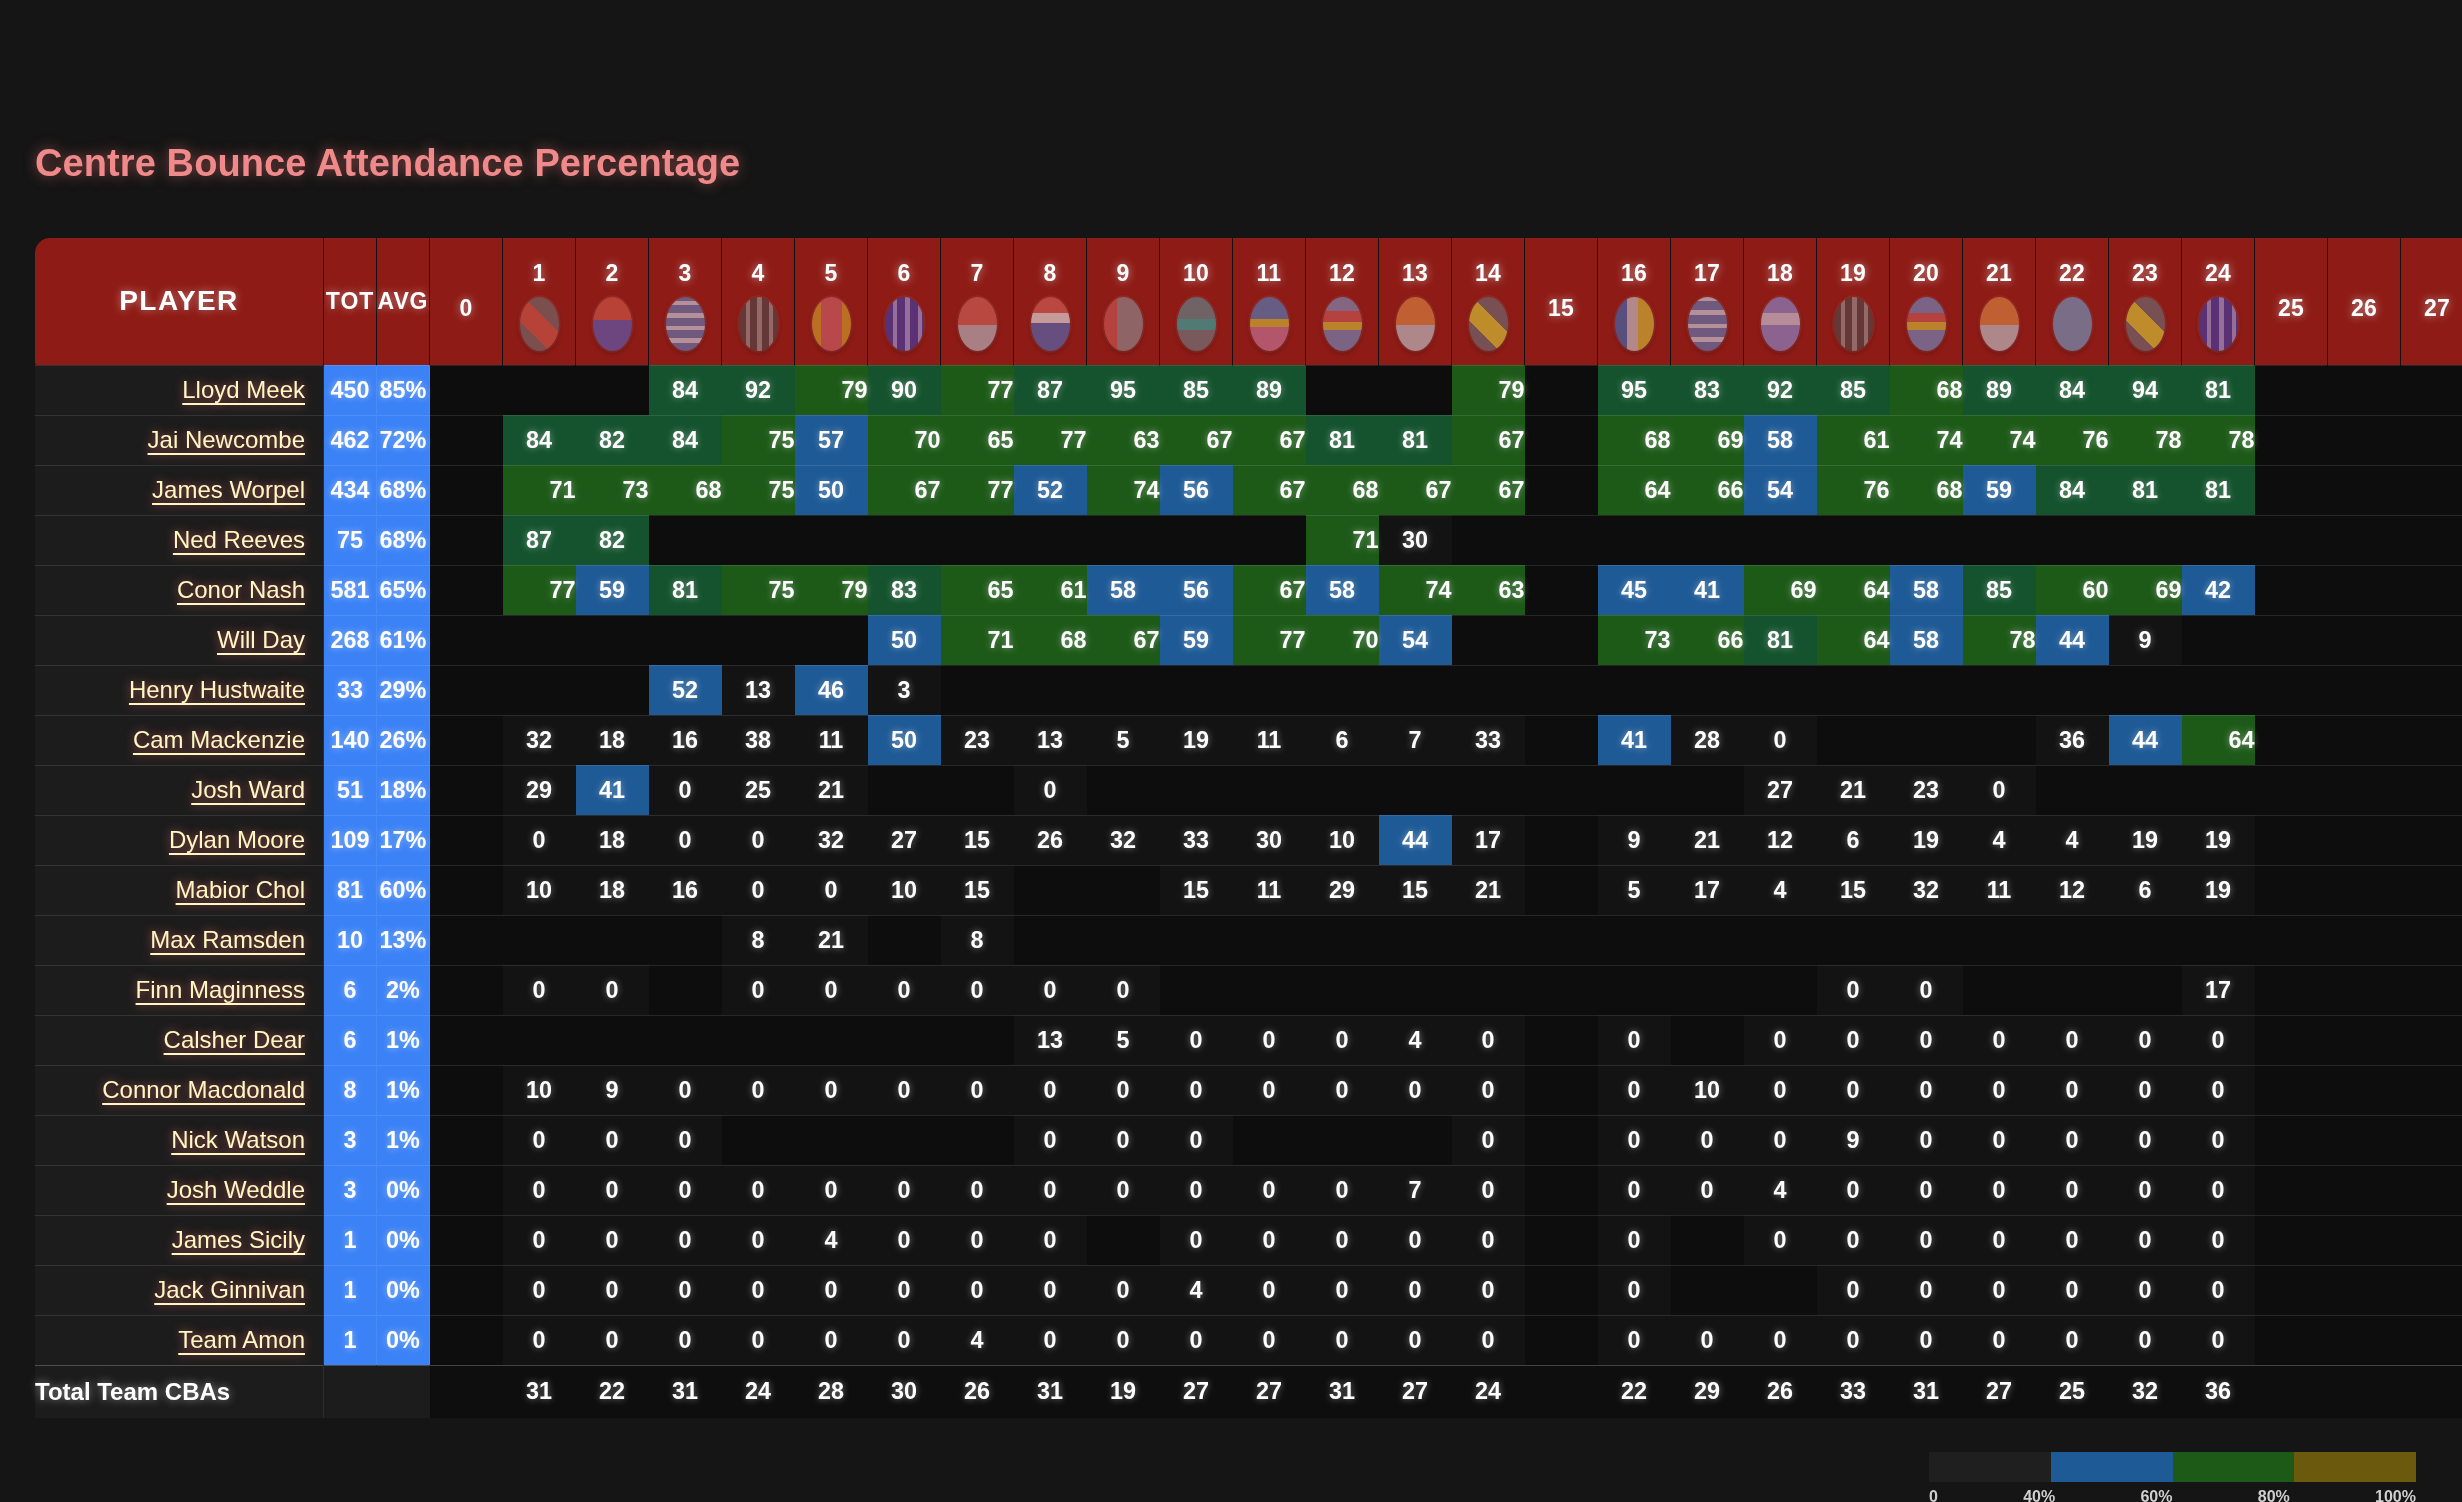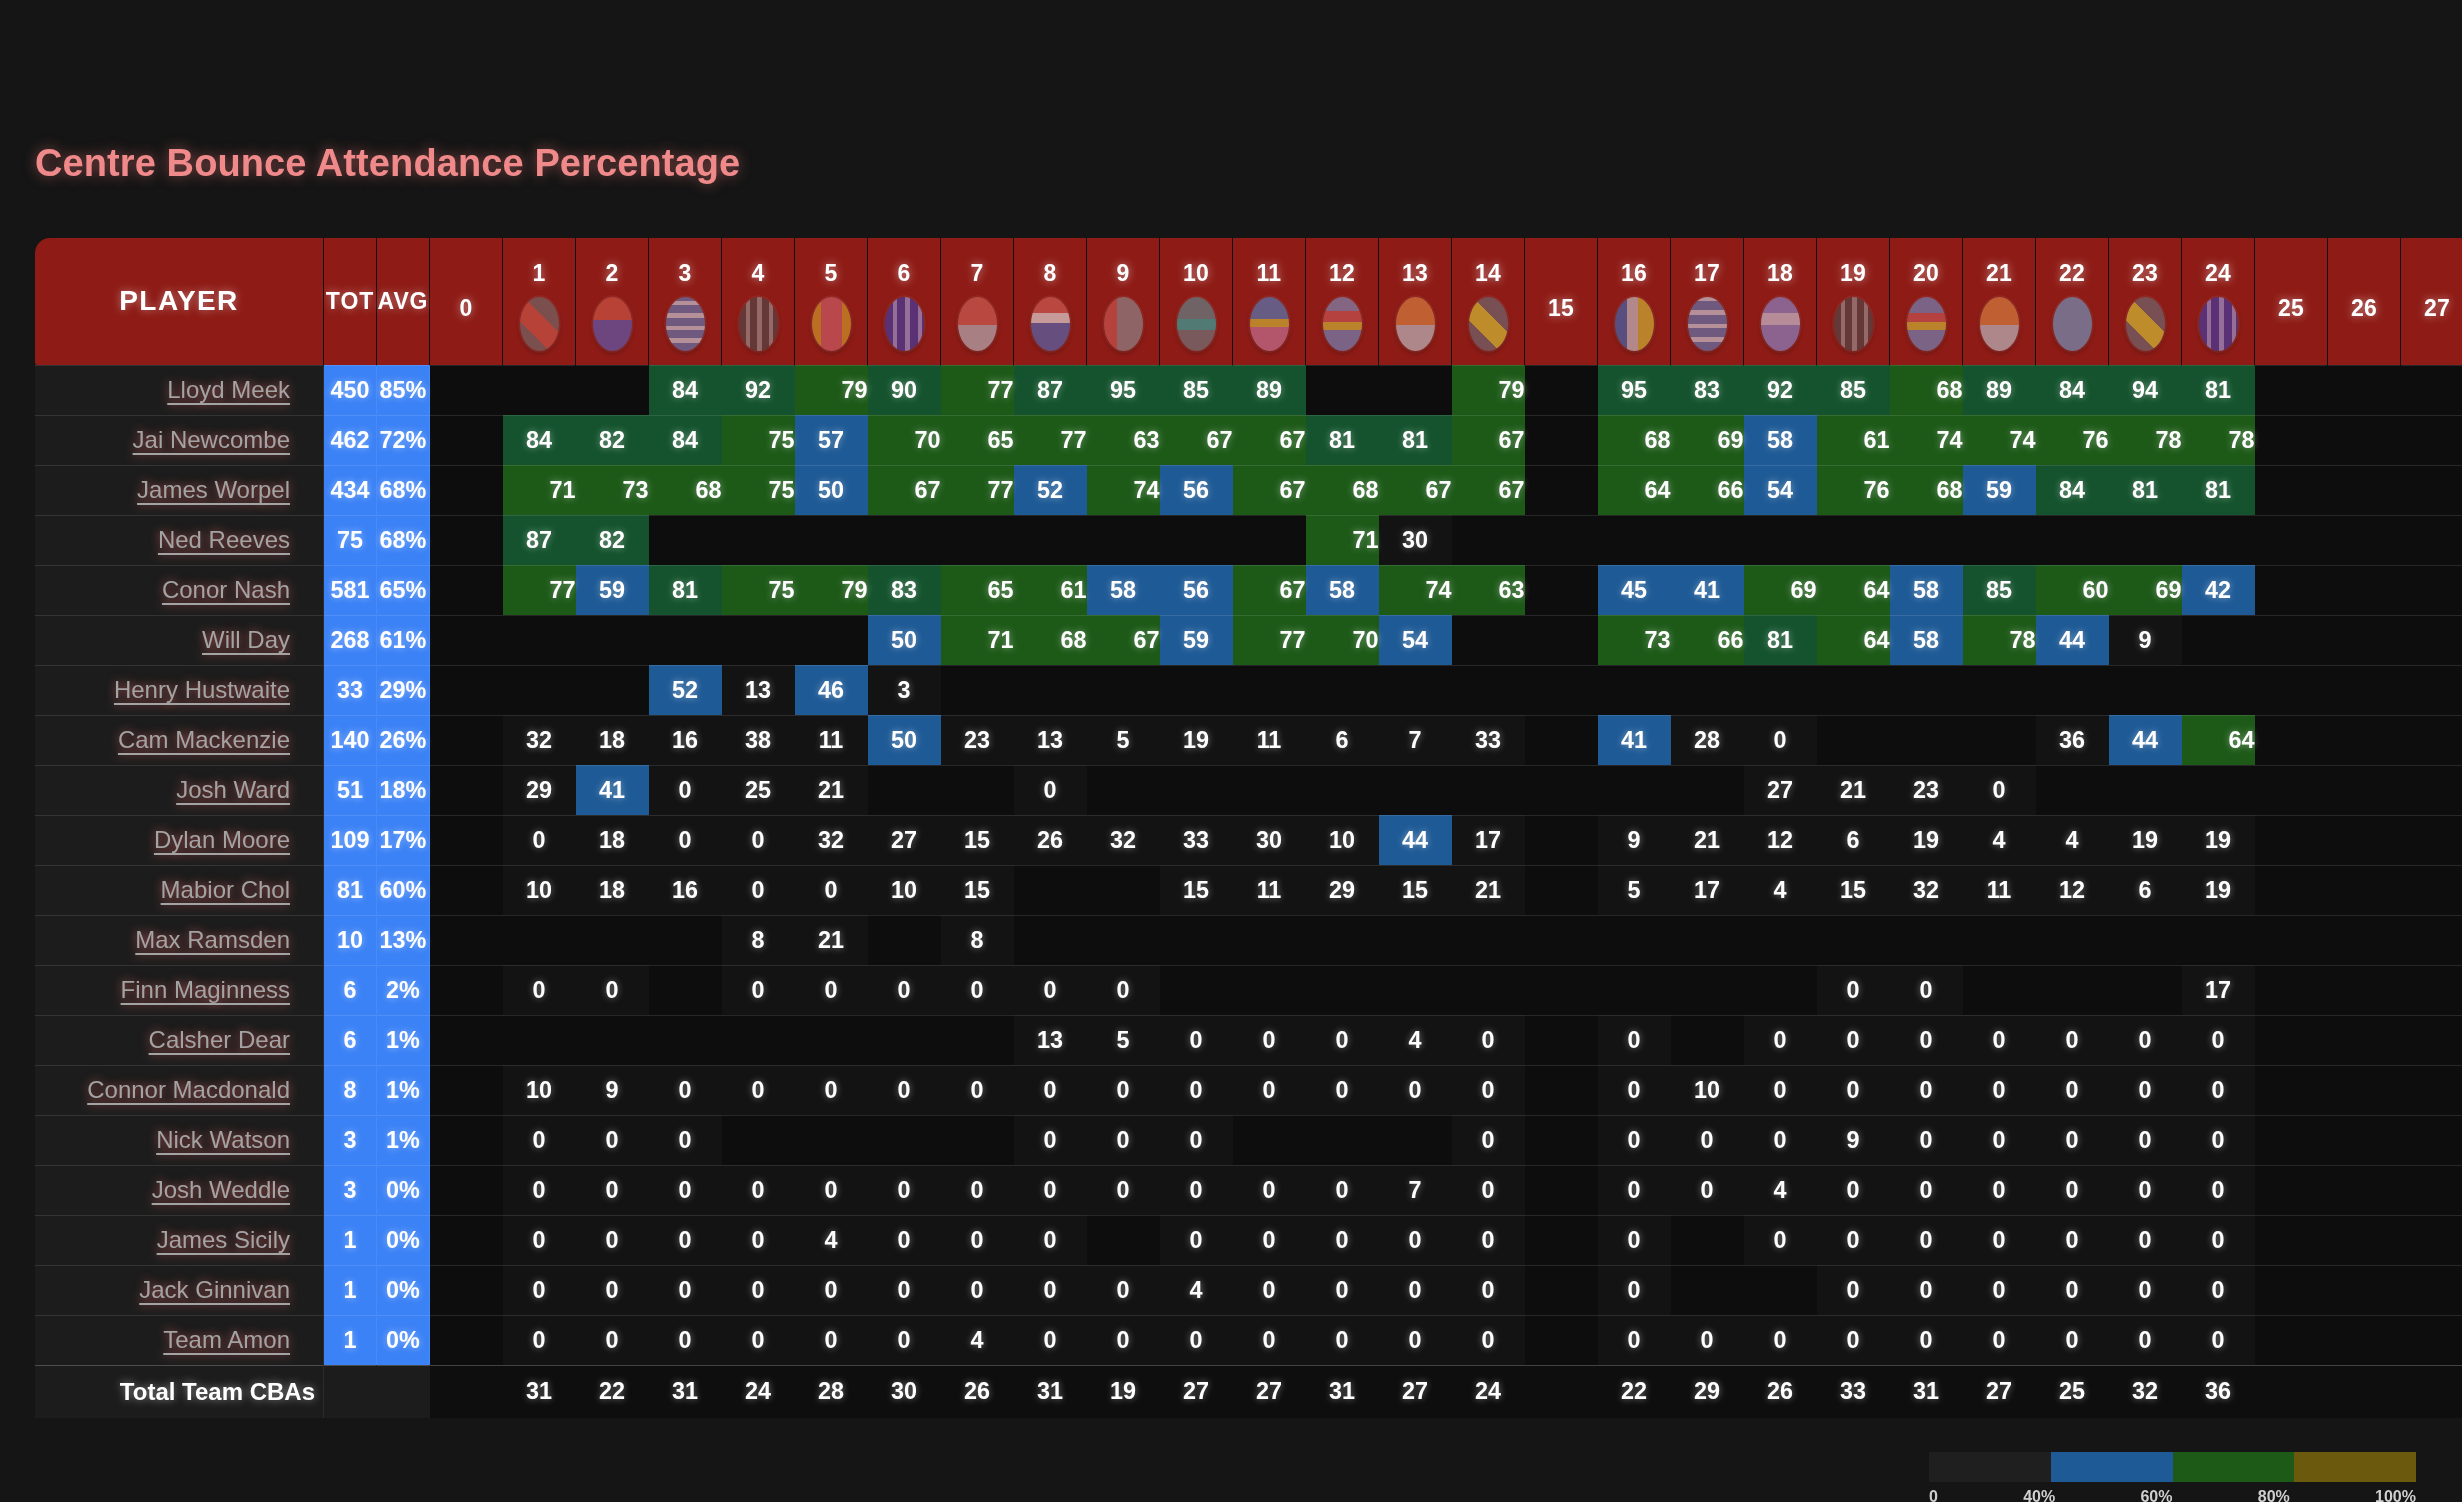--- a/index.html
+++ b/index.html
@@ -37,35 +37,35 @@
         box-shadow:0 0 0 1.7px rgba(255,255,255,.10), 0 2.3px 5.7px rgba(0,0,0,.45);
         opacity:.62;overflow:hidden;}
 
   
   tbody tr{height:50px;}
   tbody td{padding:0;margin:0;text-align:center;vertical-align:middle;
            border-top:0.6px solid rgba(255,255,255,.11);
            font-size:23.4px;font-weight:bold;color:#fff;
            text-shadow:0 0 7.4px rgba(255,255,255,.45);}
   td.pname{
-    background:#1c1c1c;text-align:right;padding-right:33px;
-    font-size:24px;font-weight:normal;color:#a3a3a3;
+    background:#1c1c1c;text-align:right;padding-right:18px;
+    font-size:24px;font-weight:normal;color:#fef9c3;
     text-decoration:underline;text-underline-offset:5.1px;
     text-shadow:0 0 9.7px rgba(239,110,110,.75);
     border-right:0.6px solid rgba(255,255,255,.07);
   }
   td.tot,td.avg{background:#3b82f6;border-right:0.6px solid rgba(255,255,255,.07);}
   td.cell{background:#0e0e0e;}
   td.c-none{background:#0d0d0d;color:transparent;}
   td.c-dark{background:#131313;}
   td.c-blue{background:#1e5a96;}
   td.c-green{background:#1d5a18;text-align:right;}
   td.c-olive{background:#14532d;}
   tbody tr.total td{border-top:1.1px solid rgba(255,255,255,.22);height:52px;}
-  td.total-label{background:#1c1c1c;text-align:right;padding-right:8px;
+  td.total-label{background:#1c1c1c;text-align:left;padding-right:8px;
      font-size:24px;font-weight:bold;color:#ffffff;text-shadow:0 0 8.5px rgba(255,255,255,.5);
      border-right:0.6px solid rgba(255,255,255,.07);}
   td.total-blank{background:#1c1c1c;}
   td.total-cell{background:#0e0e0e;}
 
   
   .legend{position:absolute;left:1929px;top:1452px;width:487px;}
   .legend .bars{display:flex;height:30px;}
   .legend .bars div{flex:1;}
   .lg0{background:#1f1f1f;} .lg1{background:#1e5a96;}

